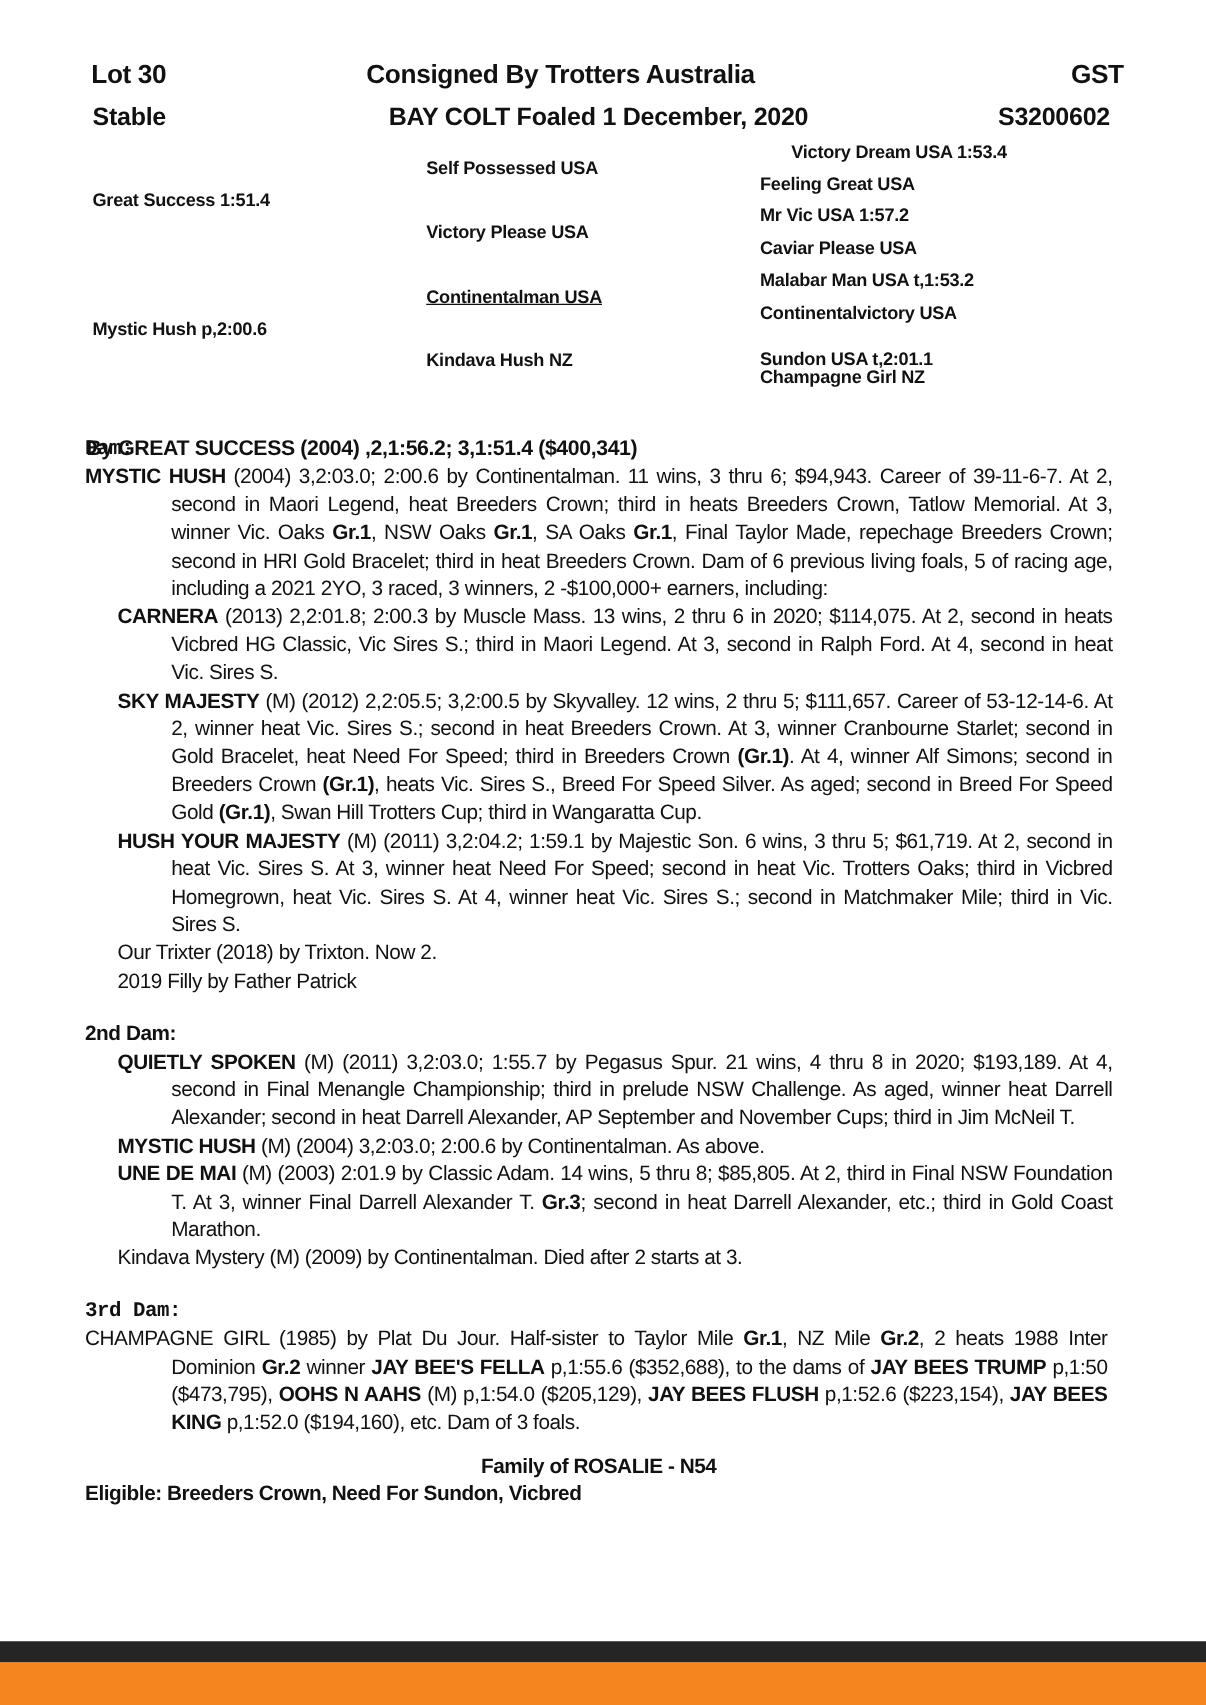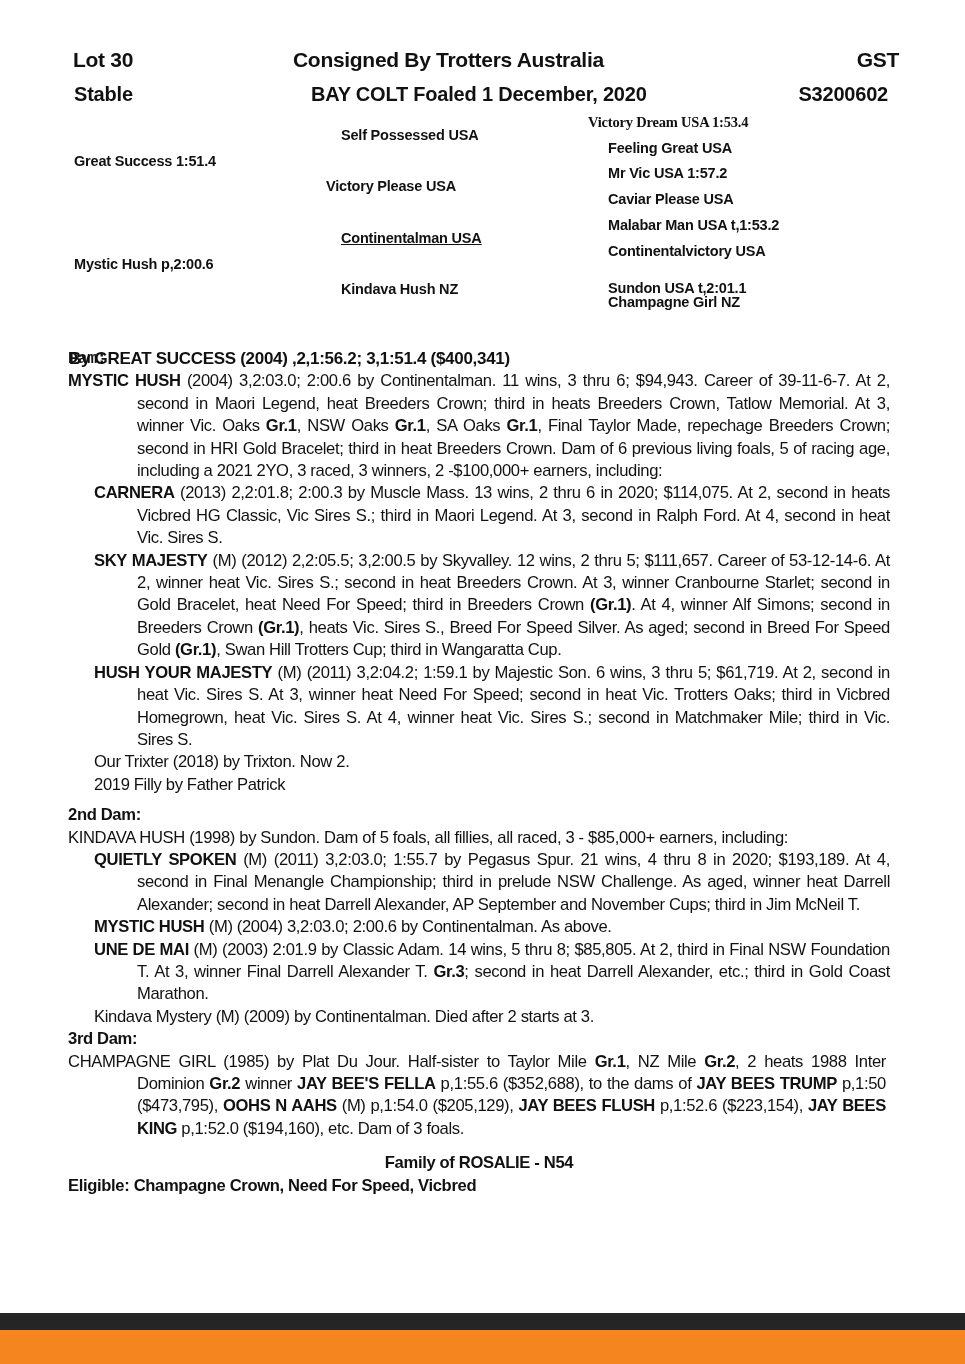--- a/index.html
+++ b/index.html
@@ -28,24 +28,24 @@
 <div class="abs h1" style="left:293px; top:48px;">Consigned By Trotters Australia</div>
 <div class="abs h1" style="right:66px; top:48px;">GST</div>
 <div class="abs h2" style="left:74px; top:83px;">Stable</div>
 <div class="abs h2" style="left:311px; top:83px;">BAY COLT Foaled 1 December, 2020</div>
 <div class="abs h2" style="right:77px; top:83px;">S3200602</div>
 
 <div>
   <div class="abs ped" style="left:74px; top:153px;">Great Success 1:51.4</div>
   <div class="abs ped" style="left:74px; top:256px;">Mystic Hush p,2:00.6</div>
   <div class="abs ped" style="left:341px; top:127px;">Self Possessed USA</div>
-  <div class="abs ped" style="left:326px; top:178px;">Victory Please USA</div>
+  <div class="abs ped" style="left:341px; top:178px;">Victory Please USA</div>
   <div class="abs ped" style="left:341px; top:230px;text-decoration:underline;">Continentalman USA</div>
   <div class="abs ped" style="left:341px; top:281px;">Kindava Hush NZ</div>
-  <div class="abs ped" style="left:588px; top:114px;font-family:Liberation Serif, serif;">Victory Dream USA 1:53.4</div>
+  <div class="abs ped" style="left:633px; top:114px;">Victory Dream USA 1:53.4</div>
   <div class="abs ped" style="left:608px; top:140px;">Feeling Great USA</div>
   <div class="abs ped" style="left:608px; top:165px;">Mr Vic USA 1:57.2</div>
   <div class="abs ped" style="left:608px; top:191px;">Caviar Please USA</div>
   <div class="abs ped" style="left:608px; top:217px;">Malabar Man USA t,1:53.2</div>
   <div class="abs ped" style="left:608px; top:243px;">Continentalvictory USA</div>
   <div class="abs ped" style="left:608px; top:280px;">Sundon USA t,2:01.1</div>
   <div class="abs ped" style="left:608px; top:294px;">Champagne Girl NZ</div>
 </div>
 
 <div class="abs sire-line" style="left:69px; top:320px;margin-top:29px;">By GREAT SUCCESS (2004) ,2,1:56.2; 3,1:51.4 ($400,341)</div>
@@ -57,30 +57,29 @@
 
   <div class="sub"><b>CARNERA</b><span> (2013) 2,2:01.8; 2:00.3 by Muscle Mass. 13 wins, 2 thru 6 in 2020; $114,075. At 2, second in heats Vicbred HG Classic, Vic Sires S.; third in Maori Legend. At 3, second in Ralph Ford. At 4, second in heat Vic. Sires S.</span></div>
 
   <div class="sub"><b>SKY MAJESTY</b><span> (M) (2012) 2,2:05.5; 3,2:00.5 by Skyvalley. 12 wins, 2 thru 5; $111,657. Career of 53-12-14-6. At 2, winner heat Vic. Sires S.; second in heat Breeders Crown. At 3, winner Cranbourne Starlet; second in Gold Bracelet, heat Need For Speed; third in Breeders Crown </span><b>(Gr.1)</b><span>. At 4, winner Alf Simons; second in Breeders Crown </span><b>(Gr.1)</b><span>, heats Vic. Sires S., Breed For Speed Silver. As aged; second in Breed For Speed Gold </span><b>(Gr.1)</b><span>, Swan Hill Trotters Cup; third in Wangaratta Cup.</span></div>
 
   <div class="sub"><b>HUSH YOUR MAJESTY</b><span> (M) (2011) 3,2:04.2; 1:59.1 by Majestic Son. 6 wins, 3 thru 5; $61,719. At 2, second in heat Vic. Sires S. At 3, winner heat Need For Speed; second in heat Vic. Trotters Oaks; third in Vicbred Homegrown, heat Vic. Sires S. At 4, winner heat Vic. Sires S.; second in Matchmaker Mile; third in Vic. Sires S.</span></div>
 
   <div class="plain">Our Trixter (2018) by Trixton. Now 2.</div>
   <div class="plain">2019 Filly by Father Patrick</div>
 
-  <div class="sec-h" style="margin-top:8px;">2nd Dam:</div>
-  <div class="p">KINDAVA HUSH (1998) by Sundon. Dam of 5 foals, all fillies, all raced, 3 - $85,000+ earners, including:</div>
+  <div class="sec-h" style="margin-top:20px;">2nd Dam:</div>
 
   <div class="sub"><b>QUIETLY SPOKEN</b><span> (M) (2011) 3,2:03.0; 1:55.7 by Pegasus Spur. 21 wins, 4 thru 8 in 2020; $193,189. At 4, second in Final Menangle Championship; third in prelude NSW Challenge. As aged, winner heat Darrell Alexander; second in heat Darrell Alexander, AP September and November Cups; third in Jim McNeil T.</span></div>
   <div class="sub"><b>MYSTIC HUSH</b><span> (M) (2004) 3,2:03.0; 2:00.6 by Continentalman. As above.</span></div>
   <div class="sub"><b>UNE DE MAI</b><span> (M) (2003) 2:01.9 by Classic Adam. 14 wins, 5 thru 8; $85,805. At 2, third in Final NSW Foundation T. At 3, winner Final Darrell Alexander T. </span><b>Gr.3</b><span>; second in heat Darrell Alexander, etc.; third in Gold Coast Marathon.</span></div>
 
   <div class="plain">Kindava Mystery (M) (2009) by Continentalman. Died after 2 starts at 3.</div>
 
-  <div class="sec-h" style="margin-top:0;">3rd Dam:</div>
+  <div class="sec-h" style="margin-top:20px;font-family:Liberation Mono, monospace;">3rd Dam:</div>
   <div class="p" style="padding-right:4px;"><span>CHAMPAGNE GIRL (1985) by Plat Du Jour. Half-sister to Taylor Mile </span><b>Gr.1</b><span>, NZ Mile </span><b>Gr.2</b><span>, 2 heats 1988 Inter Dominion </span><b>Gr.2</b><span> winner </span><b>JAY BEE'S FELLA</b><span> p,1:55.6 ($352,688), to the dams of </span><b>JAY BEES TRUMP</b><span> p,1:50 ($473,795), </span><b>OOHS N AAHS</b><span> (M) p,1:54.0 ($205,129), </span><b>JAY BEES FLUSH</b><span> p,1:52.6 ($223,154), </span><b>JAY BEES KING</b><span> p,1:52.0 ($194,160), etc. Dam of 3 foals.</span></div>
 
   <div class="sec-h" style="margin-top:12px;text-align:center;">Family of ROSALIE - N54</div>
-  <div class="sec-h" style="margin-top:0;">Eligible: Champagne Crown, Need For Speed, Vicbred</div>
+  <div class="sec-h" style="margin-top:0;">Eligible: Breeders Crown, Need For Sundon, Vicbred</div>
 </div>
 
 <div class="footer-dark"></div>
 <div class="footer-orange"></div>
 
 </body></html>

